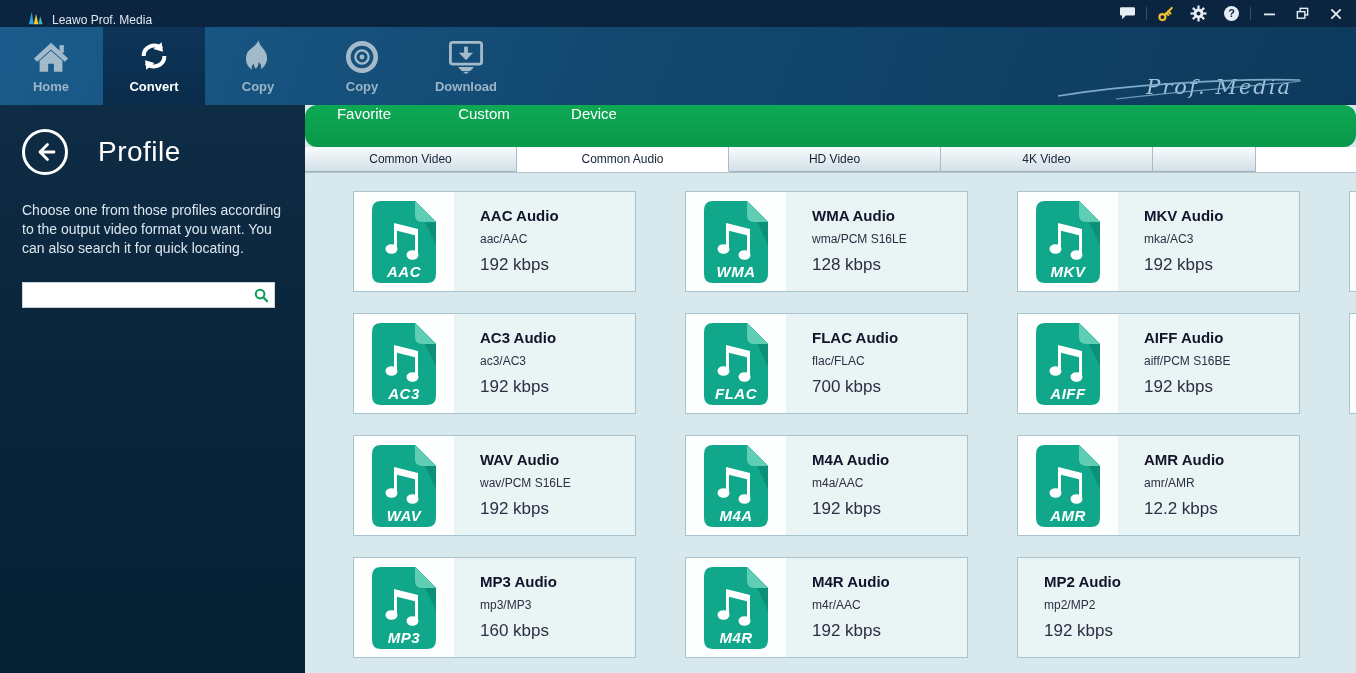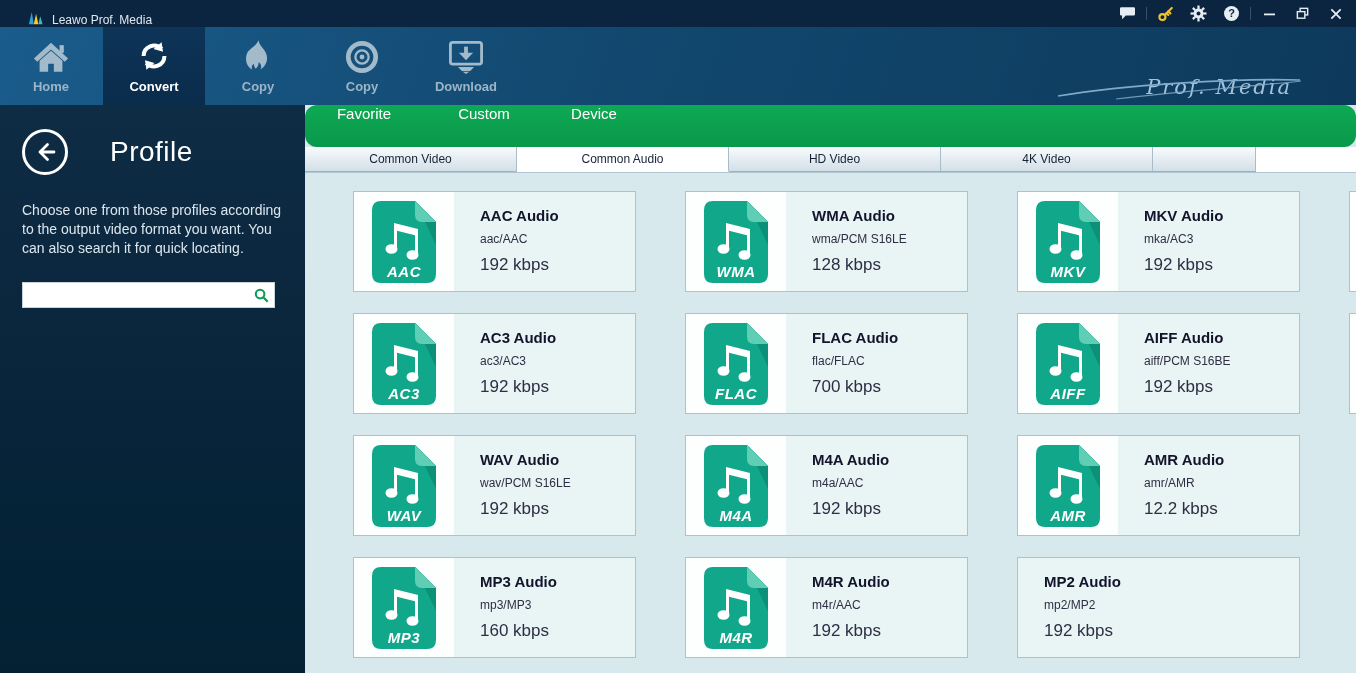--- a/index.html
+++ b/index.html
@@ -26,21 +26,21 @@
   .nav-item.active { width:102px; background:linear-gradient(#0d3458,#0a2c4b); color:#ffffff; }
   .m1{margin-left:12px}.m2{margin-left:13px}.m3{margin-left:14px}.m4{margin-left:26px}.m5{margin-left:26px}
   .brand { position:absolute; right:64px; top:26px; color:#a4c3da; font-family:"DejaVu Serif", serif;
            font-style:italic; font-size:21px; letter-spacing:2px;margin-top:22px; }
   .swoosh { position:absolute; right:52px; top:49px; }
 
   
   .bodyrow { flex:1; display:flex; min-height:0; }
   .sidebar { flex:0 0 305px; width:305px; background:linear-gradient(#0f2c45 0%,#07243a 55%,#032133 100%);
              padding:24px 22px 0; color:#fff; }
-  .back-row { display:flex; align-items:center; gap:42px; }
+  .back-row { display:flex; align-items:center; gap:30px; }
   .back-btn { width:46px; height:46px; border:3px solid #fff; border-radius:50%; display:flex;
               align-items:center; justify-content:center; cursor:pointer; flex:0 0 46px; }
   .profile-title { font-size:28px; font-weight:300; letter-spacing:.5px; }
   .side-desc { margin-top:26px; font-size:14px; line-height:19px; color:#dce6ed; width:264px; }
   .search-box { margin-top:24px; width:253px; height:26px; background:#fff; border:1px solid #c9d4da;
                 display:flex; align-items:center; }
   .search-input { flex:1; border:none; outline:none; height:100%; padding:0 4px 0 8px; font-size:13px;
                   background:transparent; font-family:"Liberation Sans",sans-serif; }
   .search-ico { width:26px; display:flex; align-items:center; justify-content:center; cursor:pointer; }
 

